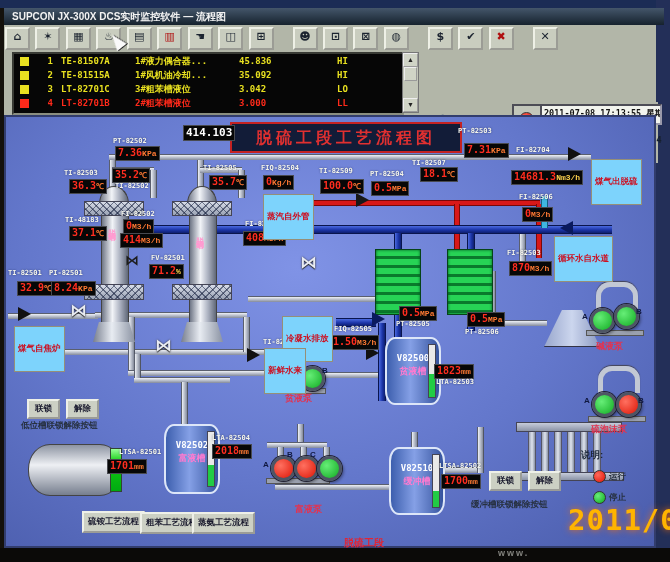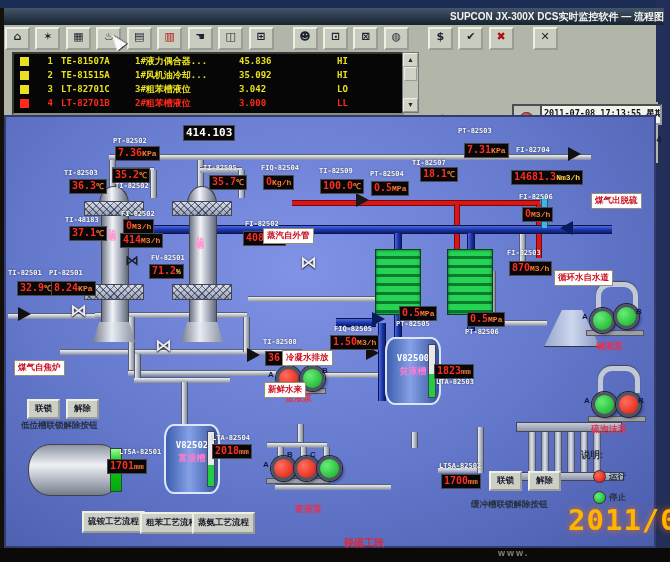--- a/index.html
+++ b/index.html
@@ -2,21 +2,21 @@
 <html><head>
 <meta charset="utf-8">
 <style>
   html,body{margin:0;padding:0;background:#0e0c09;font-family:"Liberation Sans",sans-serif;}
   #photo{position:relative;width:670px;height:562px;background:#14110c;overflow:hidden;}
   .ab{position:absolute;}
   
   .topstrip{left:0;top:0;width:670px;height:8px;background:#1b2c55;}
   .rightstrip{left:656px;top:0;width:14px;height:548px;background:#232f58;}
   .botband{left:0;top:548px;width:670px;height:14px;background:#0b0a08;z-index:60;}
-  .titlebar{left:4px;top:8px;width:652px;height:17px;background:linear-gradient(180deg,#44566a,#16222e);color:#f2f2f2;font-size:10px;font-weight:bold;line-height:17px;padding-left:8px;white-space:nowrap;text-align:right;}
+  .titlebar{left:4px;top:8px;width:652px;height:17px;background:linear-gradient(180deg,#44566a,#16222e);color:#f2f2f2;font-size:10px;font-weight:bold;line-height:17px;padding-left:8px;white-space:nowrap;}
   .toolbar{left:4px;top:25px;width:652px;height:25px;background:#b2b6a8;border-bottom:1px solid #8a8e80;}
   .tbtn{display:inline-block;width:21px;height:19px;margin:2px 0 0 1px;background:#c9cdbf;border:2px outset #eef0e6;font:bold 11px "DejaVu Sans",sans-serif;text-align:center;line-height:15px;color:#1c2430;vertical-align:top;}
   .tbtn.red{color:#b01010;}
   .gap{display:inline-block;width:9px;height:1px;}
   .cursor{left:111px;top:33px;width:0;height:0;border-left:6px solid transparent;border-right:6px solid transparent;border-bottom:16px solid #fafafa;transform:rotate(-38deg);filter:drop-shadow(1px 1px 0 #222);z-index:90;}
   
   .alarmzone{left:4px;top:50px;width:652px;height:65px;background:#b2b6a8;}
   .alarmbox{left:8px;top:2px;width:388px;height:59px;background:#060606;border:2px inset #8a8e80;overflow:hidden;}
   .arow{height:14px;display:flex;align-items:center;font:bold 9px "DejaVu Sans Mono",monospace;color:#e8e020;white-space:nowrap;}
   .arow.crit{color:#ff2a1a;}
@@ -41,21 +41,21 @@
   .fbox{position:absolute;background:#f2f4ee;border:2px inset #99a;color:#111;font:bold 8.5px "DejaVu Sans Mono",monospace;white-space:nowrap;overflow:hidden;padding:2px 2px;}
   .ptext{position:absolute;color:#15202c;font:bold 9px "DejaVu Sans Mono",monospace;white-space:nowrap;}
   
   .dgbg{left:4px;top:115px;width:652px;height:433px;background:radial-gradient(ellipse at 45% 35%,#8093e6 0%,#6377cb 55%,#4a5cab 100%);border:2px solid #323d6d;box-sizing:border-box;}
   .titleplate{background:#121c38;border:2px solid #c42222;color:#e13030;font:bold 16px "Liberation Sans",sans-serif;letter-spacing:4px;text-align:center;line-height:27px;z-index:8;}
   .lbl{position:absolute;font:bold 7px "DejaVu Sans Mono",monospace;color:#f5f5ec;white-space:nowrap;z-index:20;text-shadow:0 0 2px rgba(10,20,50,.6);}
   .val{position:absolute;background:#070707;border:1px solid #484a50;font:bold 10px "DejaVu Sans Mono",monospace;color:#ff2d1f;padding:0 2px;line-height:12px;white-space:nowrap;z-index:20;}
   .val .u{color:#ff7a33;font-size:8px;font-family:Liberation Mono, monospace;}
   .val .uy{color:#ffd24d;}
   .val.wv{color:#fff;font-size:11px;line-height:14px;}
-  .plab{position:absolute;background:#ffffff;border:1px solid #958f78;color:#cc1122;font:bold 8.5px "Liberation Sans",sans-serif;padding:1px 3px;white-space:nowrap;z-index:22;margin-top:34px;}
+  .plab{position:absolute;background:#7dd3fc;border:1px solid #958f78;color:#cc1122;font:bold 8.5px "Liberation Sans",sans-serif;padding:16px 3px;white-space:nowrap;z-index:22;}
   .rtxt{position:absolute;color:#e23350;font:bold 9px "Liberation Sans",sans-serif;white-space:nowrap;z-index:22;}
   .dtxt{position:absolute;color:#26303f;font:bold 8.5px "Liberation Sans",sans-serif;white-space:nowrap;z-index:22;}
   
   .ph{position:absolute;height:5px;background:linear-gradient(180deg,#eef1f6,#aeb4c2 60%,#848a9a);border-top:1px solid #5a5f6e;border-bottom:1px solid #50556­2;z-index:4;}
   .pv{position:absolute;width:5px;background:linear-gradient(90deg,#eef1f6,#aeb4c2 60%,#848a9a);border-left:1px solid #5a5f6e;border-right:1px solid #505562;z-index:4;}
   .bh{position:absolute;height:7px;background:linear-gradient(180deg,#4a6ae0,#1c35a8 55%,#0e1f70);border-top:1px solid #0a154d;border-bottom:1px solid #0a154d;z-index:5;}
   .bv{position:absolute;width:6px;background:linear-gradient(90deg,#4a6ae0,#1c35a8 55%,#0e1f70);border-left:1px solid #0a154d;border-right:1px solid #0a154d;z-index:5;}
   .rh{position:absolute;height:4px;background:#d81818;border-top:1px solid #7a0808;border-bottom:1px solid #7a0808;z-index:5;}
   .rv{position:absolute;width:4px;background:#d81818;border-left:1px solid #7a0808;border-right:1px solid #7a0808;z-index:5;}
   .cv{position:absolute;width:5px;background:#3fb6e0;border-left:1px solid #14607e;border-right:1px solid #14607e;z-index:5;}
@@ -179,20 +179,21 @@
       </div>
       <div class="fbox" style="left:112px;top:2px;width:114px;height:13px">2011-07-08 17:13:55 星期五</div>
       <div class="fbox" style="left:112px;top:27px;width:44px;height:13px">(0)甲班</div>
       <div class="ptext" style="left:166px;top:33px">.GR0001</div>
       <div class="ptext" style="left:212px;top:33px">1/64</div>
     </div>
   </div>
 
   <div class="ab dgbg"></div>
 
+  <div class="ab titleplate" style="left:230px;top:122px;width:228px;height:27px">脱硫工段工艺流程图</div>
   <div class="val wv" style="left:183px;top:125px"><span>414.103</span></div>
 
   <div class="ph" style="left:8px;top:313px;width:90px"></div>
   <div class="pv" style="left:109px;top:158px;height:30px"></div>
   <div class="pv" style="left:197px;top:158px;height:30px"></div>
   <div class="ph" style="left:109px;top:154px;width:482px"></div>
   <div class="ph" style="left:112px;top:167px;width:42px"></div>
   <div class="pv" style="left:150px;top:170px;height:28px"></div>
   <div class="ph" style="left:200px;top:167px;width:42px"></div>
   <div class="pv" style="left:238px;top:170px;height:28px"></div>
@@ -274,20 +275,27 @@
     <span class="tsub">贫液槽</span>
     <span class="lvl">
         <i style="height:45%"></i>
       </span>
   </div>
   <div class="tank" style="left:164px;top:424px;width:52px;height:66px">
     <span class="tname">V82502</span>
     <span class="tsub">富液槽</span>
     <span class="lvl">
         <i style="height:38%"></i>
+      </span>
+  </div>
+  <div class="tank" style="left:389px;top:447px;width:52px;height:64px">
+    <span class="tname">V82510</span>
+    <span class="tsub">缓冲槽</span>
+    <span class="lvl">
+        <i style="height:30%"></i>
       </span>
   </div>
   <div class="lowtank" style="left:28px;top:444px;width:92px;height:50px"></div>
   <div class="ab" style="left:110px;top:448px;width:10px;height:42px;background:linear-gradient(180deg,#9f9 0,#1c1 30%,#0a1);border:1px solid #343;z-index:8"></div>
 
   <div class="pump pr" style="left:276px;top:366px"></div>
   <div class="pump pg" style="left:300px;top:366px"></div>
   <div class="pl" style="left:268px;top:370px">A</div>
   <div class="pl" style="left:322px;top:366px">B</div>
   <div class="pbase" style="left:272px;top:388px;width:52px"></div>

